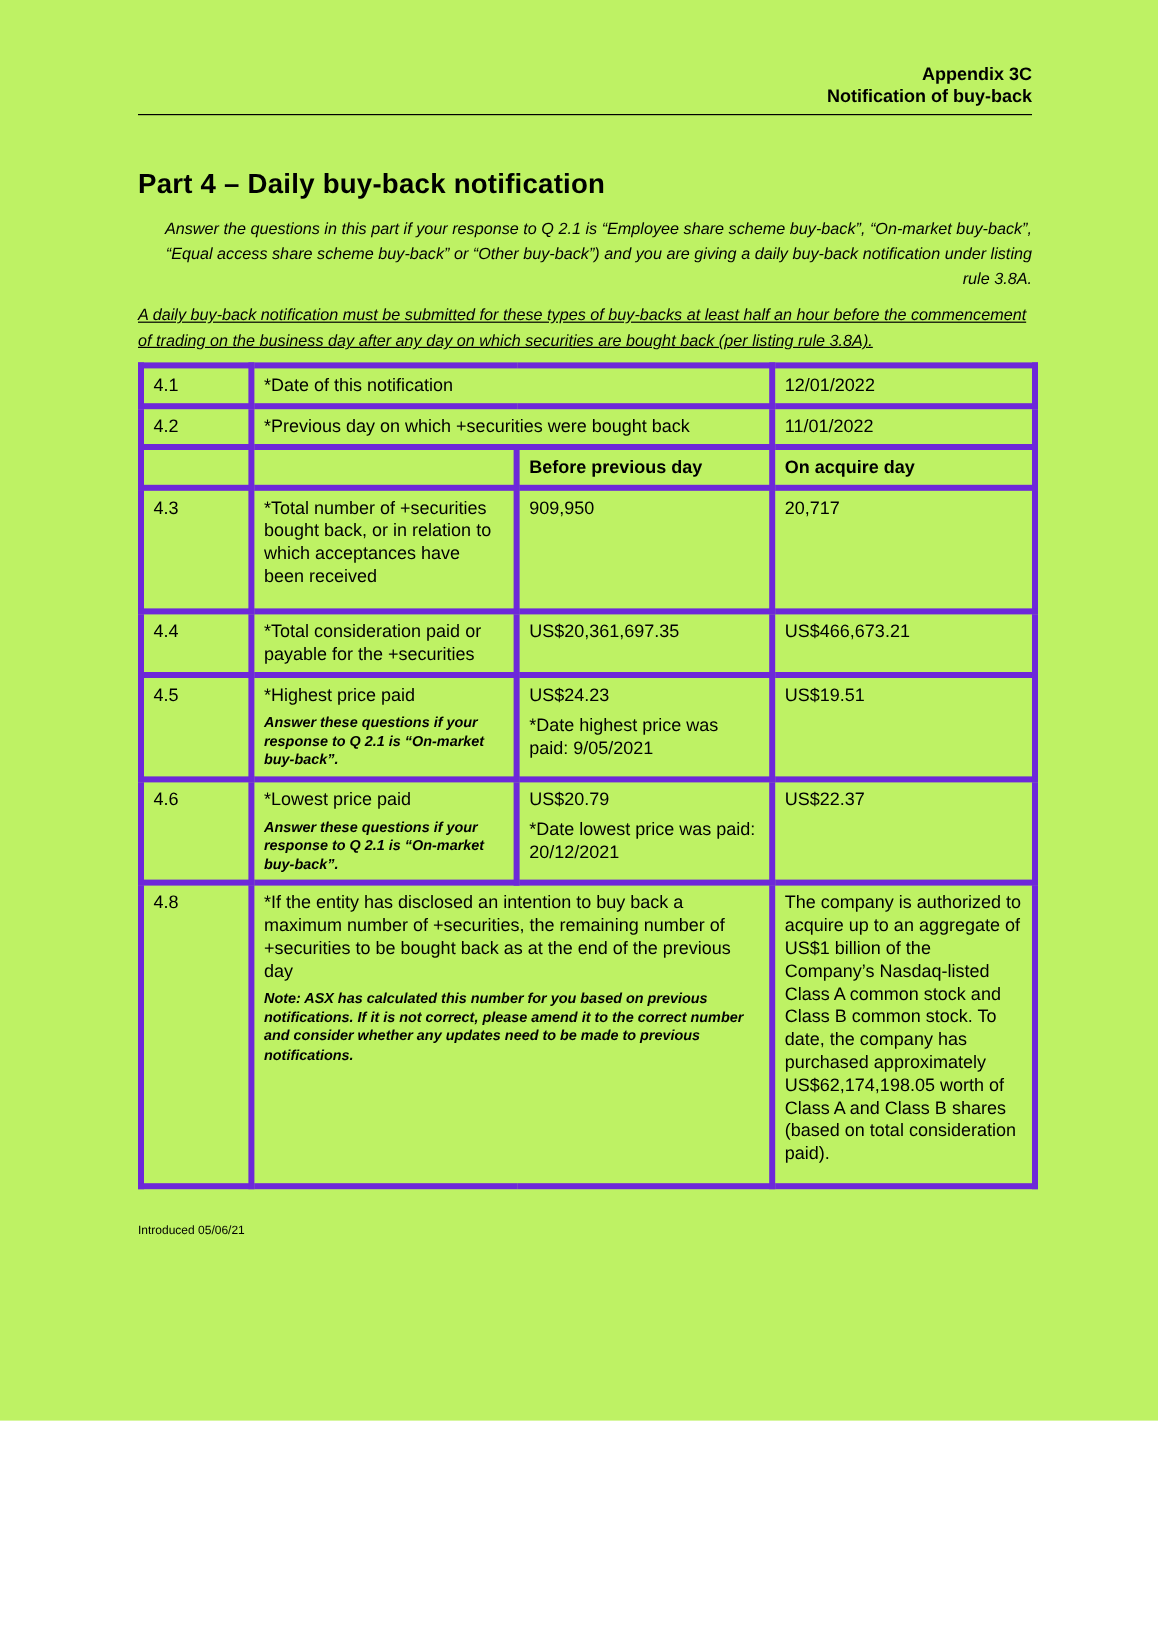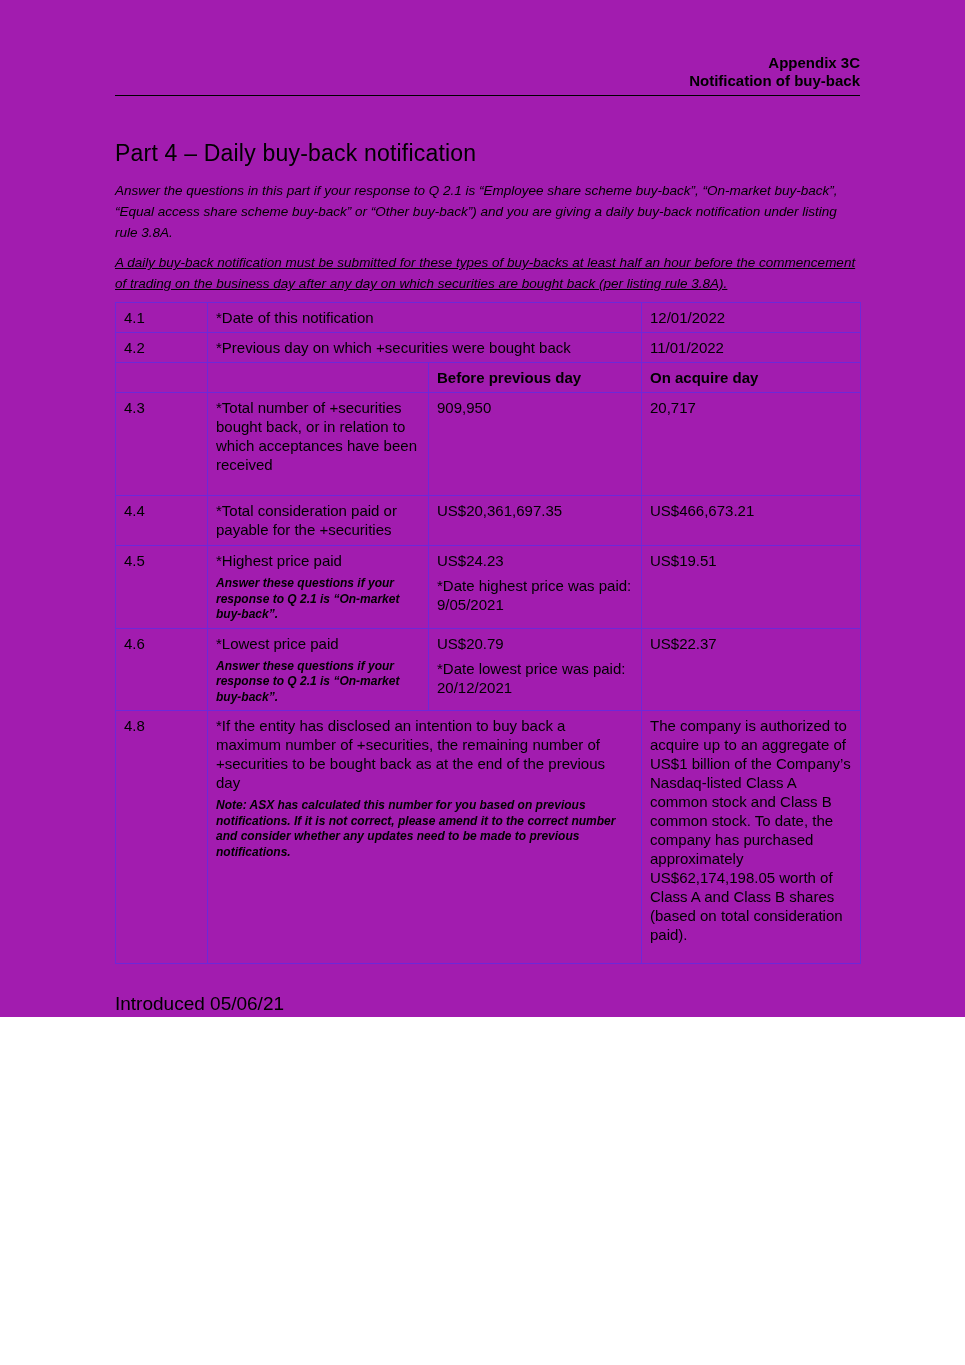--- a/index.html
+++ b/index.html
@@ -3,22 +3,22 @@
 <meta charset="utf-8">
 <style>
   html, body {
     margin: 0;
     padding: 0;
     background: #ffffff;
   }
   .page {
     position: relative;
     width: 965px;
-    height: 1017px;
-    background: #a21caf;
+    height: 1184px;
+    background: #bef264;
     font-family: "Liberation Sans", "DejaVu Sans", sans-serif;
     color: #000000;
     overflow: hidden;
   }
   .content {
     position: absolute;
     left: 115px;
     top: 0;
     width: 745px;
   }
@@ -29,57 +29,57 @@
     font-size: 15px;
     line-height: 18px;
   }
   .header-rule {
     border: none;
     border-top: 1.5px solid #000000;
     margin: 5px 0 0 0;
   }
   .part-title {
     font-size: 23px;
-    font-weight: 400;
+    font-weight: 700;
     margin: 44px 0 0 0;
     letter-spacing: 0.2px;
   }
   .intro p {
     font-style: italic;
     font-size: 13.5px;
     line-height: 21px;
     margin: 0;
   }
-  .intro p.first { margin-top: 13px; }
+  .intro p.first { margin-top: 13px; text-align: right; }
   .intro p.second { margin-top: 9px; text-decoration: underline; }
   table.bb-table {
     border-collapse: collapse;
     width: 745px;
     margin-top: 8px;
     table-layout: fixed;
   }
   table.bb-table td {
-    border: 1px solid #6d28d9;
+    border: 5px solid #6d28d9;
     vertical-align: top;
     padding: 5px 9px 5px 8px;
     font-size: 15px;
     line-height: 19px;
     word-wrap: break-word;
   }
   td.c-bold { font-weight: bold; }
   .cell-note {
     font-style: italic;
     font-size: 12px;
     line-height: 15.5px;
     margin-top: 6px;
     font-weight: bold;
   }
   .cell-line2 { margin-top: 6px; }
   .introduced {
-    font-size: 19px;
+    font-size: 10px;
     margin-top: 29px;
   }
   .page-footer {
     position: absolute;
     left: 115px;
     top: 1271px;
     width: 745px;
     border-top: 1px solid #4a4a4a;
     padding-top: 5px;
     font-size: 13.5px;

